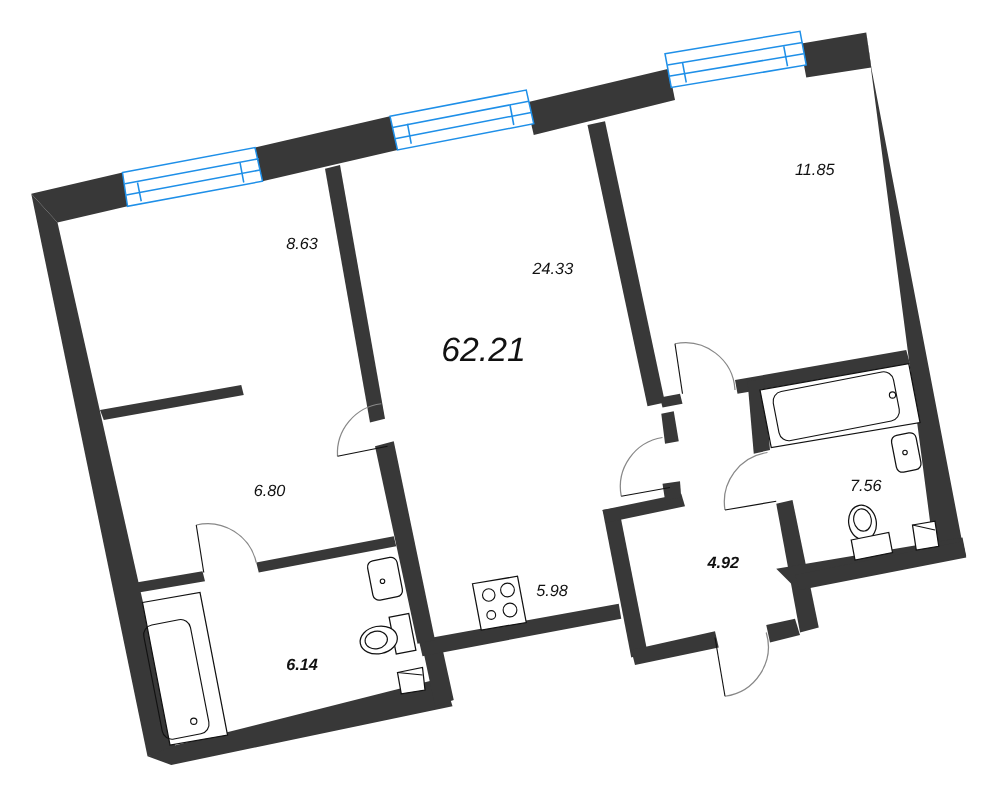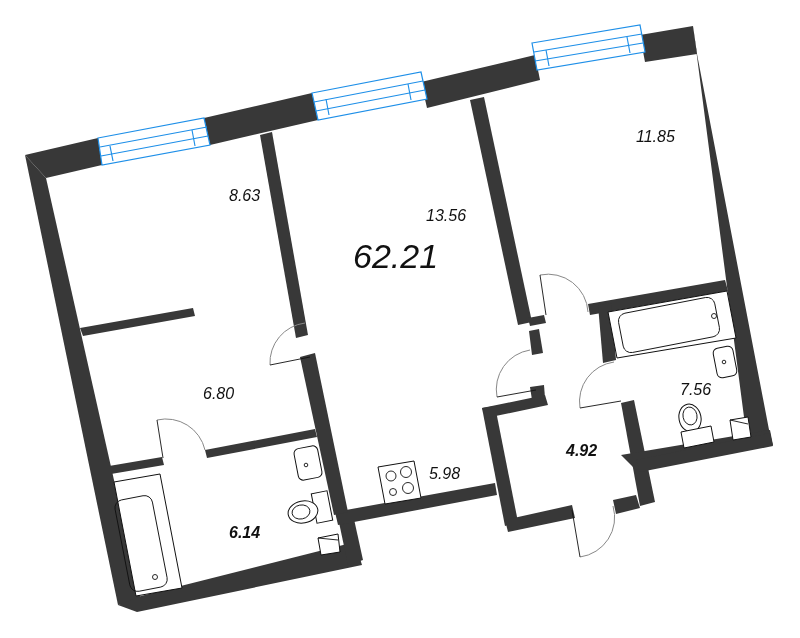--- a/index.html
+++ b/index.html
@@ -5,22 +5,22 @@
   html, body { margin: 0; padding: 0; background: #ffffff; }
   body { width: 800px; height: 638px; position: relative; overflow: hidden; font-family: "Liberation Sans", sans-serif; }
   svg.plan { position: absolute; left: 0; top: 0; }
   .wall { fill: #383838; }
   .win-line { stroke: #1e8fe8; stroke-width: 1.2; fill: #ffffff; }
   .win-inner { stroke: #1e8fe8; stroke-width: 1.2; fill: none; }
   .door-arc { fill: none; stroke: #888888; stroke-width: 1; }
   .fixture { fill: #ffffff; stroke: #111; stroke-width: 1; }
   .fixture-thin { fill: none; stroke: #111; stroke-width: 0.9; }
   .label { position: absolute; font-style: italic; color: #111; white-space: nowrap; font-family: "Liberation Sans", sans-serif; }
-  .label.small { font-size: 16px; }
-  .label.big { font-size: 34px; }
+  .label.small { font-size: 13px; }
+  .label.big { font-size: 27px; margin-top: 28px; }
 </style>
 </head>
 <body>
 
 <svg class="plan" width="800" height="638" viewBox="0 0 800 638">
 
   <polygon class="wall" points="25,155 98,138 102,165 46,178"></polygon>
   <polygon class="wall" points="204,118 312,93 318,120 210,145"></polygon>
   <polygon class="wall" points="421,82 535,55 540,80 427,108"></polygon>
   <polygon class="wall" points="640,35 693,26 697,54 645,62"></polygon>
@@ -154,20 +154,20 @@
     <ellipse class="fixture-thin" cx="690" cy="416" rx="7" ry="9" transform="rotate(-11 690 416)"></ellipse>
     <polygon class="fixture" points="681,432 711,426 714,442 684,448"></polygon>
   </g>
   <g>
     <polygon class="fixture" points="730,420 748,417 751,437 733,440"></polygon>
     <line class="fixture-thin" x1="730" y1="420" x2="748" y2="424"></line>
   </g>
 </svg>
 
 <div class="label small" style="left:204px; top:187px;margin-left:25px;">8.63</div>
-<div class="label small" style="left:426px; top:207px;">13.56</div>
+<div class="label small" style="left:426px; top:207px;">24.33</div>
 <div class="label small" style="left:636px; top:128px;">11.85</div>
 <div class="label small" style="left:203px; top:385px;">6.80</div>
 <div class="label small" style="left:229px; top:524px;font-weight:bold;">6.14</div>
 <div class="label small" style="left:429px; top:465px;text-align:right;">5.98</div>
 <div class="label small" style="left:566px; top:442px;font-weight:bold;">4.92</div>
 <div class="label small" style="left:680px; top:381px;">7.56</div>
 <div class="label big" style="left:353px; top:237px;">62.21</div>
 
 </body></html>

